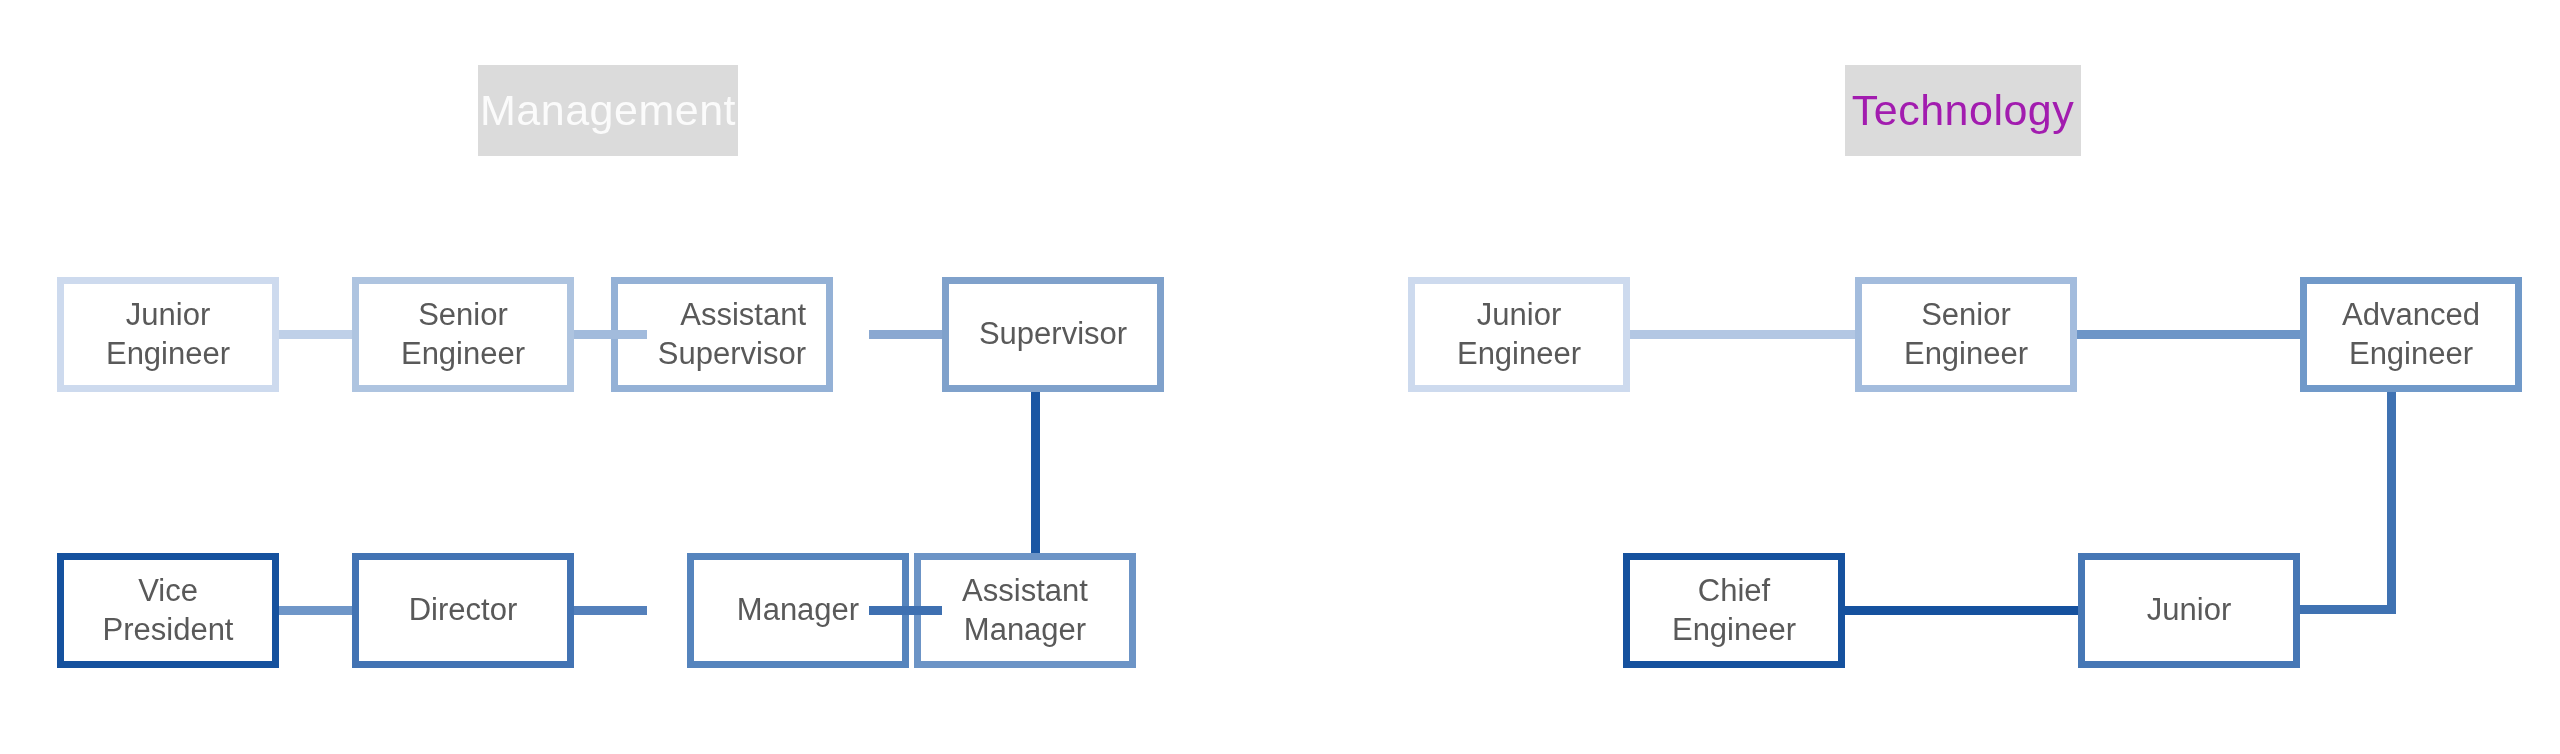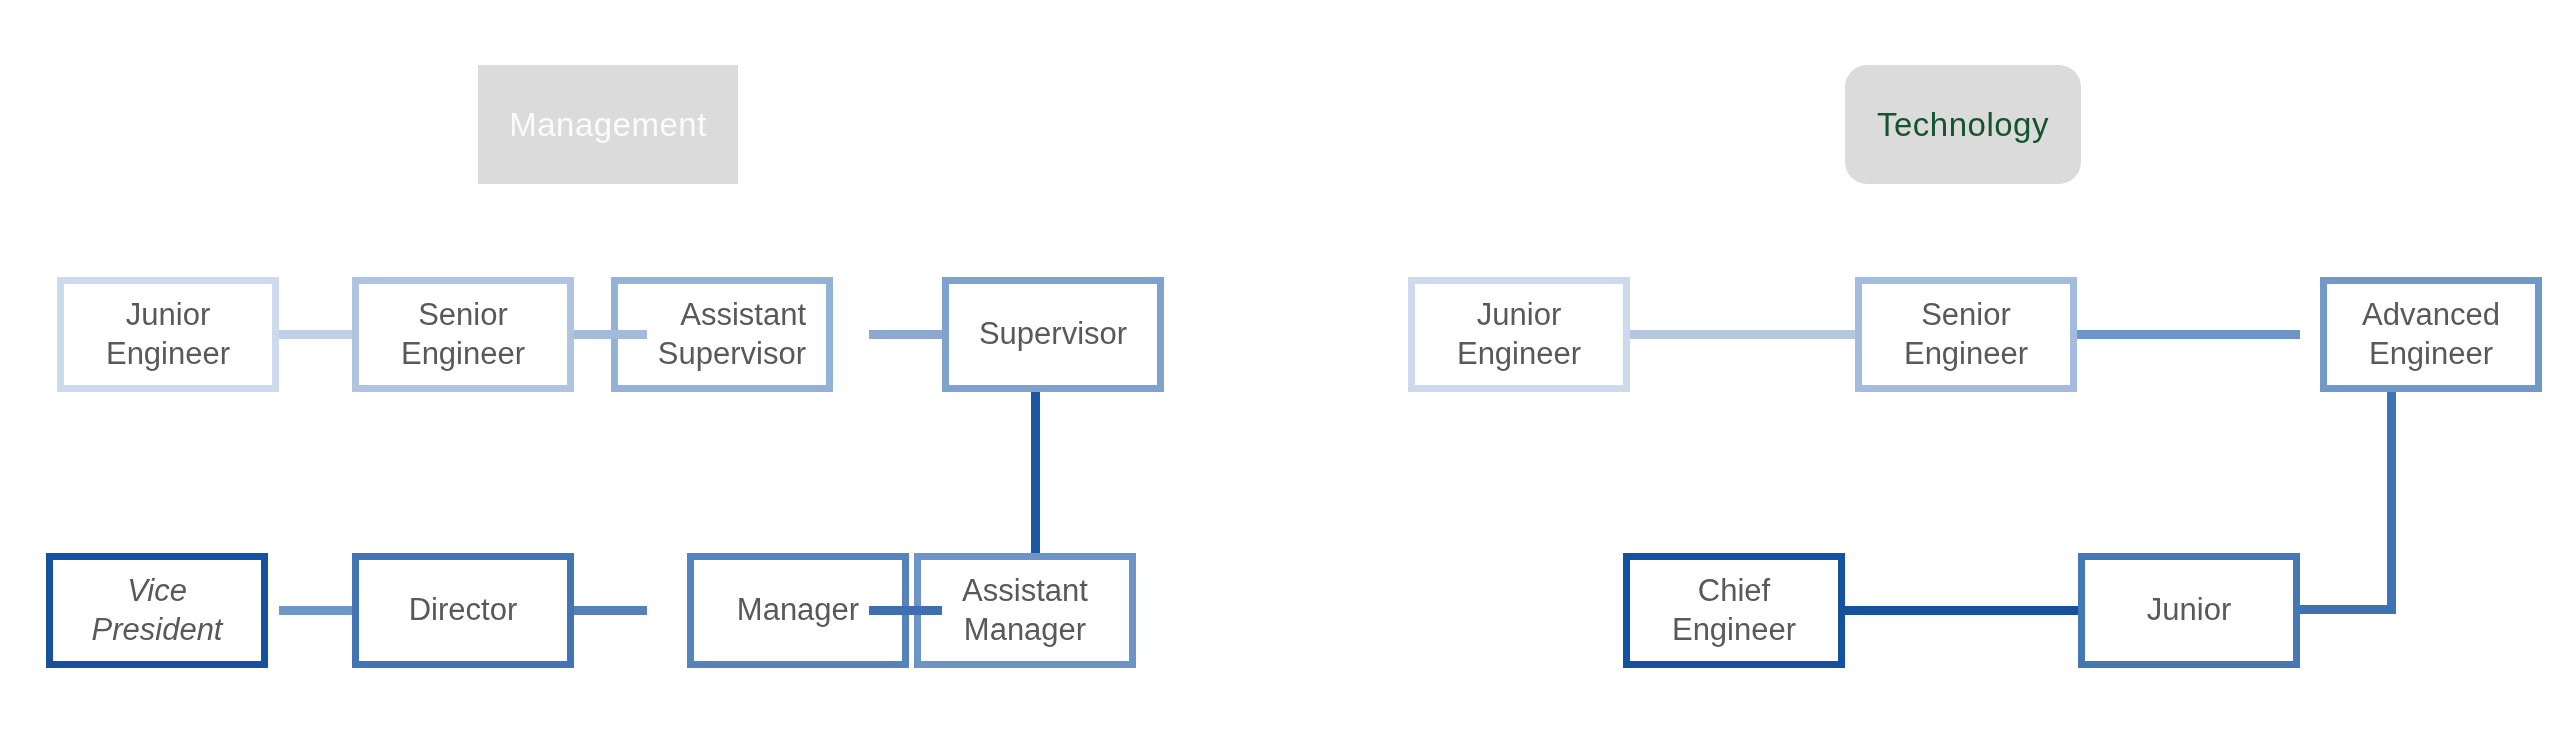--- a/index.html
+++ b/index.html
@@ -7,25 +7,25 @@
     position: relative;
     width: 2560px;
     height: 754px;
     background: #ffffff;
     font-family: "Liberation Sans", sans-serif;
     overflow: hidden;
   }
   .track-header {
     position: absolute;
     top: 65px;
-    height: 119px;
+    height: 91px;
     display: flex;
     align-items: center;
     justify-content: center;
-    font-size: 33px;
+    font-size: 43px;
     letter-spacing: 0.5px;
   }
   .node {
     position: absolute;
     width: 222px;
     height: 115px;
     box-sizing: border-box;
     border: 7px solid #999;
     background: #ffffff;
     display: flex;
@@ -49,40 +49,40 @@
 <div class="canvas">
 
   <div class="track">
     <div class="track-header" style="left: 478px; width: 260px; background: rgb(219, 219, 219); color: rgb(251, 251, 251);">Management</div>
 
     <div class="node row-top" style="left: 57px; border-color: rgb(205, 218, 238);">Junior Engineer</div>
     <div class="node row-top" style="left: 352px; border-color: rgb(174, 196, 224);">Senior Engineer</div>
     <div class="node row-top" style="left: 611px; border-color: rgb(148, 177, 214); text-align: right;">Assistant Supervisor</div>
     <div class="node row-top" style="left: 942px; border-color: rgb(127, 161, 203);">Supervisor</div>
 
-    <div class="node row-bottom" style="left: 46px; border-color: rgb(21, 81, 158); font-style: italic;">Vice President</div>
+    <div class="node row-bottom" style="left: 57px; border-color: rgb(21, 81, 158);">Vice President</div>
     <div class="node row-bottom" style="left: 352px; border-color: rgb(66, 115, 179);">Director</div>
     <div class="node row-bottom" style="left: 647px; border-color: rgb(85, 132, 189); margin-left: 40px;">Manager</div>
     <div class="node row-bottom" style="left: 914px; border-color: rgb(108, 148, 198);">Assistant Manager</div>
 
     <div class="connector h" style="left: 279px; top: 330px; width: 73px; background: rgb(191, 208, 232);"></div>
     <div class="connector h" style="left: 574px; top: 330px; width: 73px; background: rgb(162, 187, 220);"></div>
     <div class="connector h" style="left: 869px; top: 330px; width: 73px; background: rgb(138, 168, 209);"></div>
     <div class="connector v" style="left: 1031px; top: 392px; height: 161px; background: rgb(27, 87, 163);"></div>
     <div class="connector h" style="left: 869px; top: 606px; width: 73px; background: rgb(62, 112, 177);"></div>
     <div class="connector h" style="left: 574px; top: 606px; width: 73px; background: rgb(84, 128, 187);"></div>
     <div class="connector h" style="left: 279px; top: 606px; width: 73px; background: rgb(111, 150, 200);"></div>
   </div>
 
   <div class="track">
-    <div class="track-header" style="left: 1845px; width: 236px; background: rgb(219, 219, 219); color: #14532d; border-radius: 22px;">Technology</div>
+    <div class="track-header" style="left: 1845px; width: 236px; background: rgb(219, 219, 219); color: #a21caf;">Technology</div>
 
     <div class="node row-top" style="left: 1408px; border-color: rgb(205, 218, 238);">Junior Engineer</div>
     <div class="node row-top" style="left: 1855px; border-color: rgb(163, 188, 221);">Senior Engineer</div>
-    <div class="node row-top" style="left: 2300px; border-color: rgb(112, 153, 201); margin-left: 20px;">Advanced Engineer</div>
+    <div class="node row-top" style="left: 2300px; border-color: rgb(112, 153, 201);">Advanced Engineer</div>
 
     <div class="node row-bottom" style="left: 1623px; border-color: rgb(21, 81, 158);">Chief Engineer</div>
     <div class="node row-bottom" style="left: 2078px; border-color: rgb(70, 119, 181);">Junior</div>
 
     <div class="connector h" style="left: 1630px; top: 330px; width: 225px; background: rgb(179, 199, 227);"></div>
     <div class="connector h" style="left: 2077px; top: 330px; width: 223px; background: rgb(109, 149, 199);"></div>
     <div class="connector v" style="left: 2387px; top: 392px; height: 222px; background: rgb(63, 114, 178);"></div>
     <div class="connector h" style="left: 2300px; top: 605px; width: 96px; background: rgb(63, 114, 178);"></div>
     <div class="connector h" style="left: 1845px; top: 606px; width: 233px; background: rgb(21, 81, 158);"></div>
   </div>

